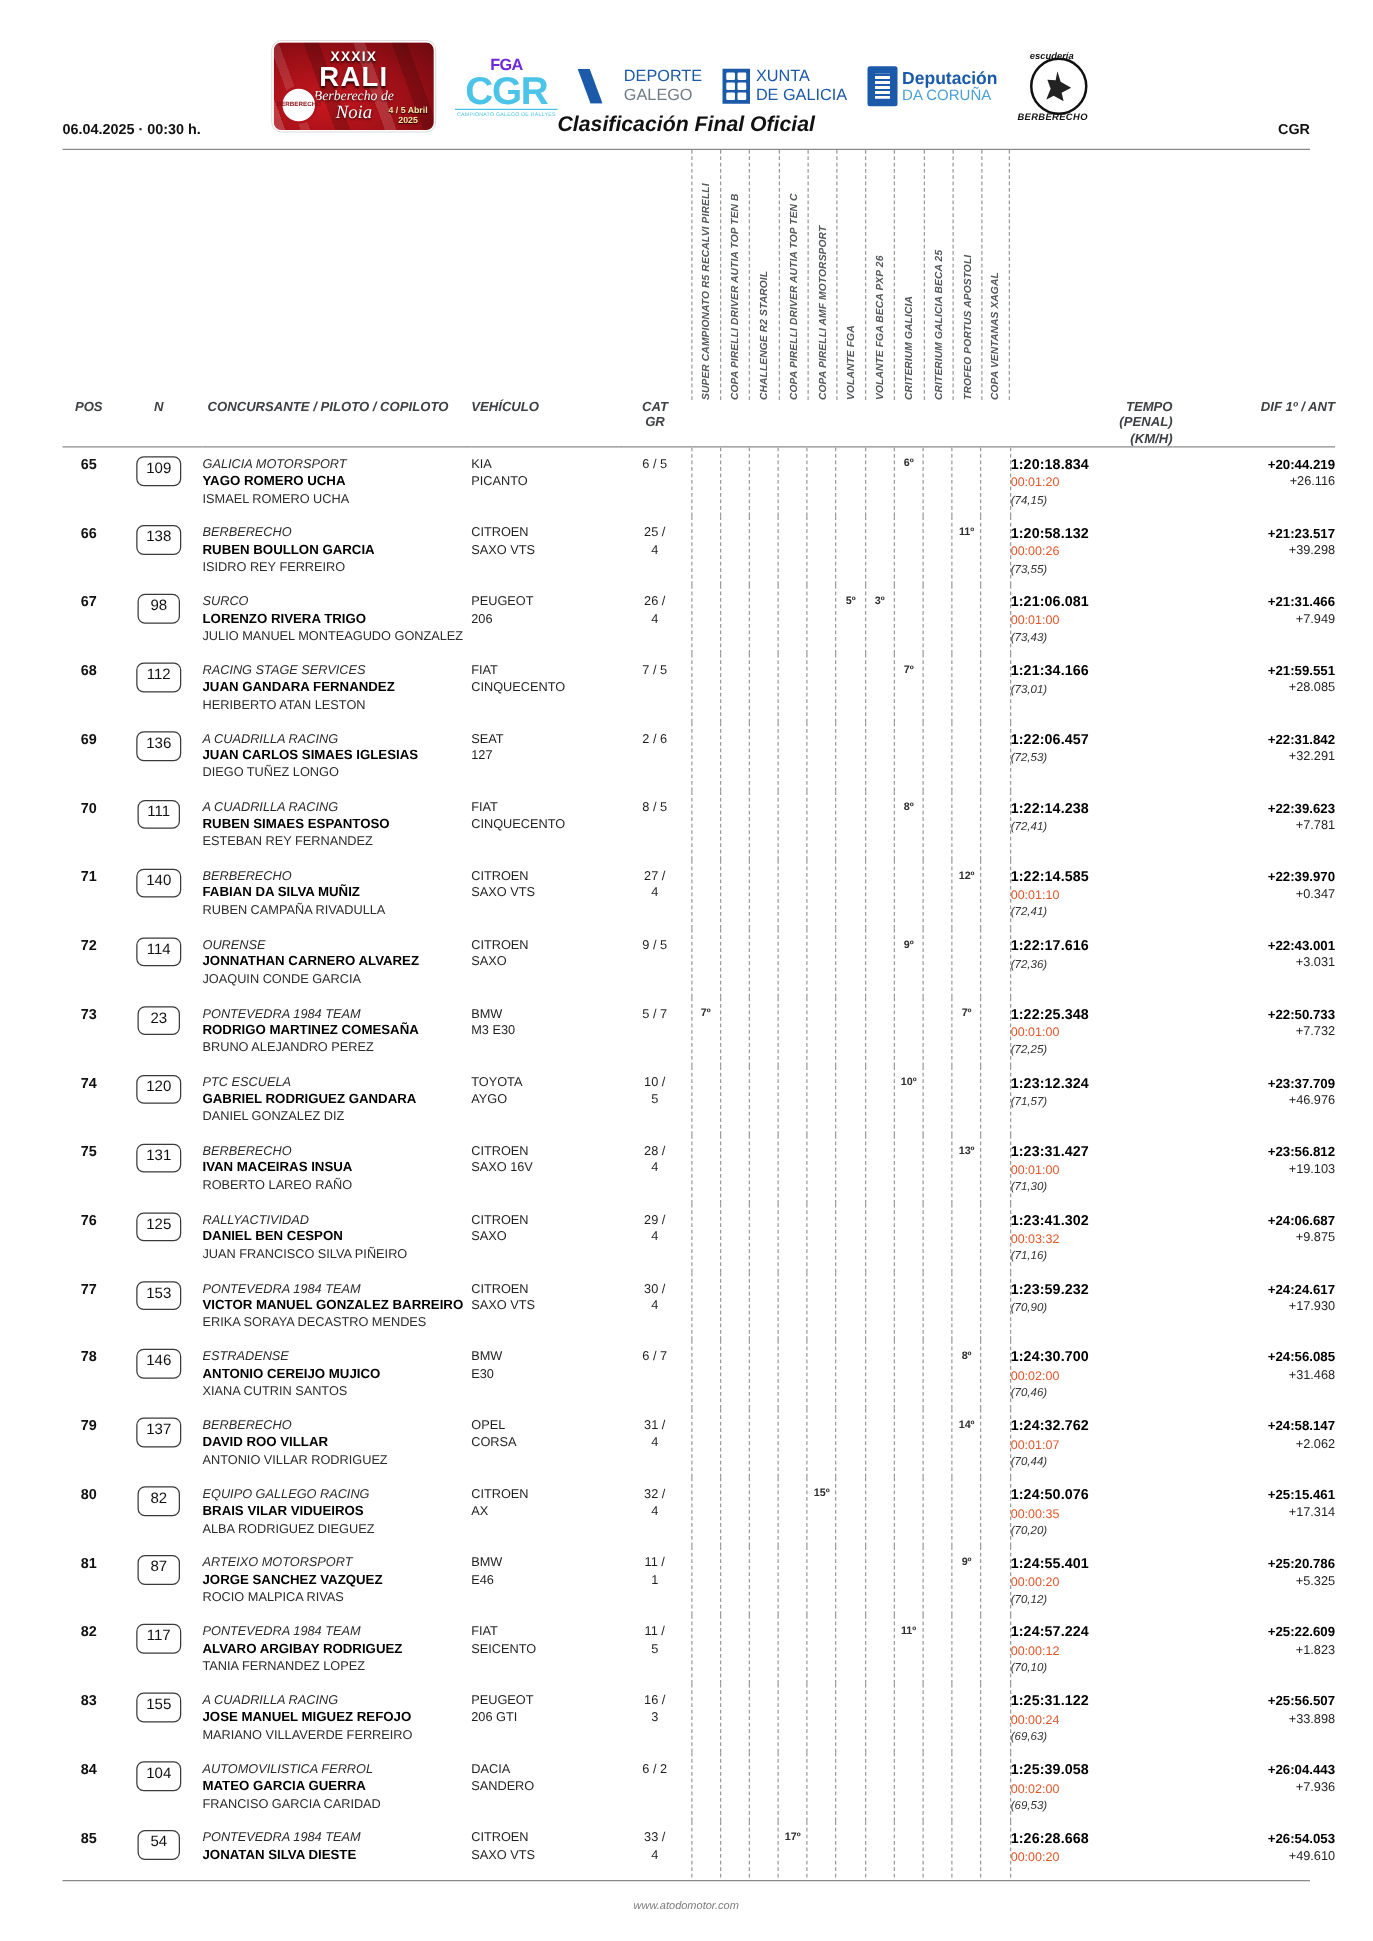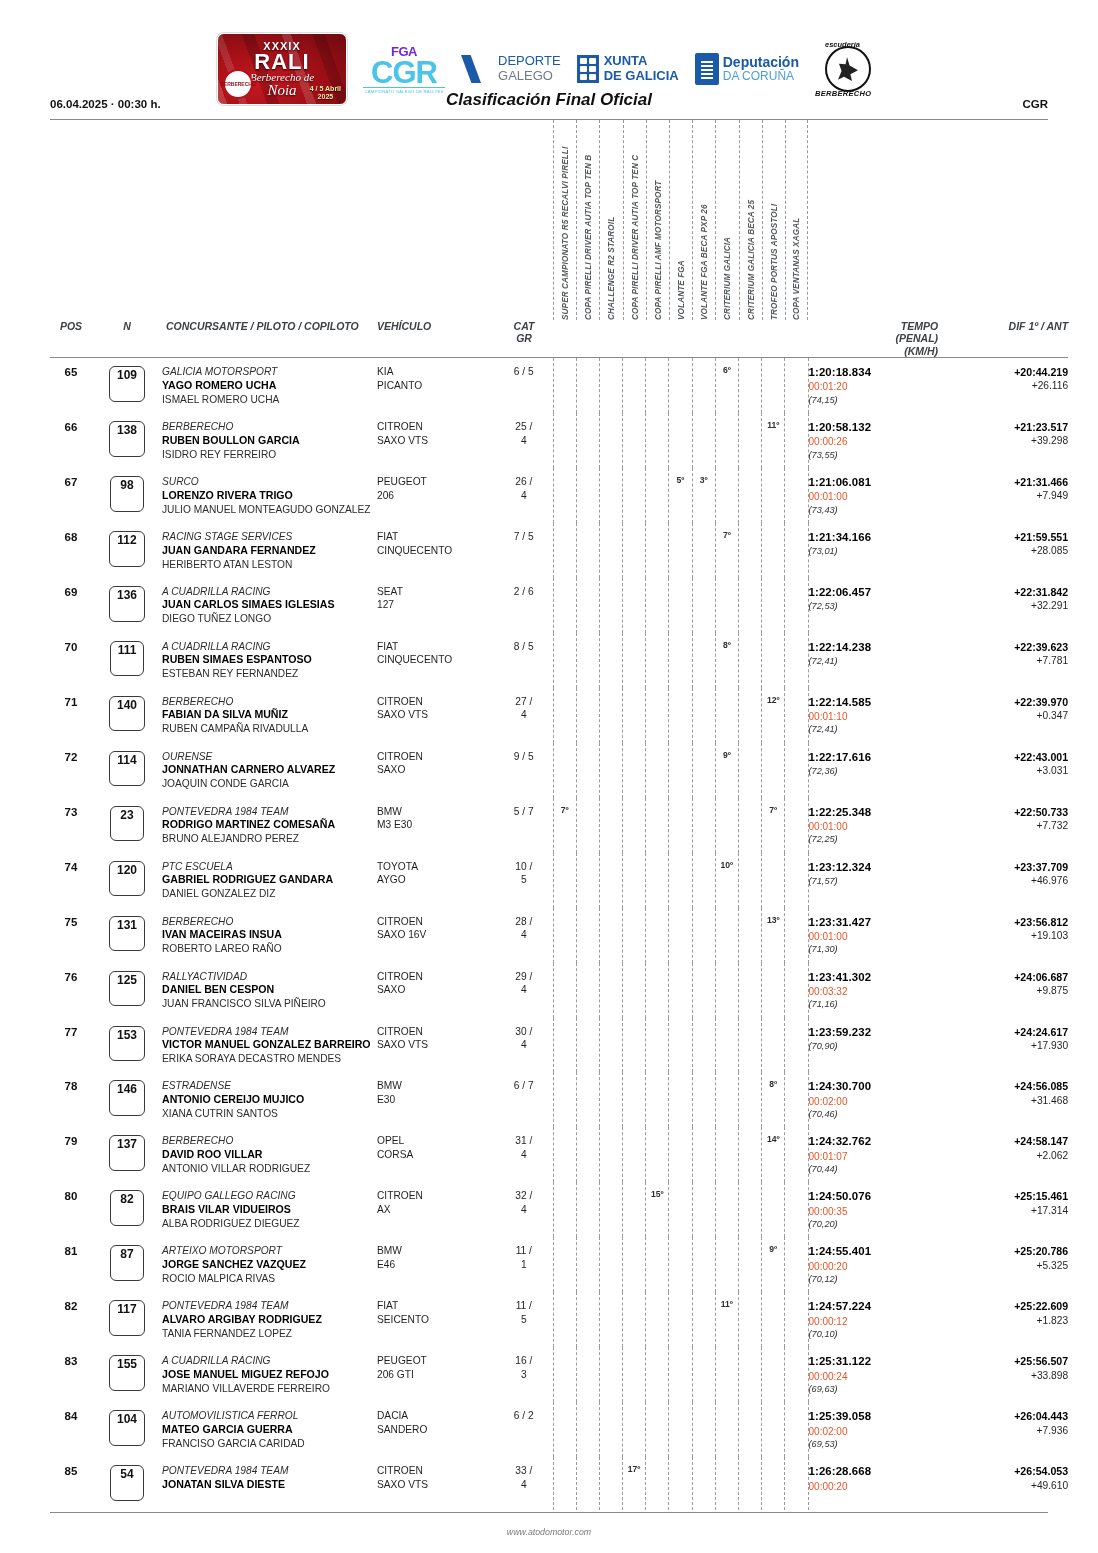--- a/index.html
+++ b/index.html
@@ -86,21 +86,21 @@
 
   .logo-deporte { display: flex; align-items: center; gap: 17px; flex: 0 0 auto; }
   .logo-deporte .dg-mark {
     width: 20px; height: 28px; background: #1b5aa8; flex: 0 0 auto;
     clip-path: polygon(0 0, 48% 0, 100% 100%, 52% 100%);
   }
   .logo-deporte .dg-txt { line-height: 1.12; color: #1b5aa8; }
   .logo-deporte .dg-1 { font-size: 13px; }
   .logo-deporte .dg-2 { font-size: 13px; color: #6f7b86; }
 
-  .logo-xunta { display: flex; align-items: center; gap: 5px; flex: 0 0 auto; font-weight: bold; }
+  .logo-xunta { display: flex; align-items: center; gap: 5px; flex: 0 0 auto; }
   .logo-xunta .xu-mark {
     width: 22px; height: 28px; background: #1b5aa8; flex: 0 0 auto;
     display: grid; grid-template-columns: 1fr 1fr; grid-template-rows: 1fr 1fr 1fr;
     gap: 2px; padding: 3px;
   }
   .logo-xunta .xu-mark i { background: #ffffff; border-radius: 1px; display: block; }
   .logo-xunta .xu-txt { line-height: 1.12; color: #1b5aa8; }
   .logo-xunta .xu-1 { font-size: 13px; }
   .logo-xunta .xu-2 { font-size: 13px; }
 
@@ -195,23 +195,23 @@
   
   tr.data-row td { padding-top: 7px; padding-bottom: 7px; }
   tr.data-row.last td { padding-bottom: 9px; }
 
   .cell-pos {
     font-size: 11.5px; font-weight: bold; text-align: center; color: #111;
     padding-top: 8px !important;
   }
   .cell-n { text-align: center; padding-top: 7px !important; }
   .num-badge {
-    display: inline-block; min-width: 34px; padding: 2px 7px 19px;
+    display: inline-block; min-width: 34px; padding: 2px 7px 7px;
     border: 1.1px solid #3a3a3a; border-radius: 6px;
-    font-size: 12px; font-weight: bold; color: #111; text-align: center;
+    font-size: 12px; font-weight: normal; color: #111; text-align: center;
     background: #fff; line-height: 1.05;
   }
   .cell-crew { padding-left: 4px; }
   .crew-team { font-size: 10.2px; font-style: italic; color: #2b2b2b; line-height: 1.32; }
   .crew-driver { font-size: 10.6px; font-weight: bold; color: #000; line-height: 1.32; }
   .crew-codriver { font-size: 10.2px; color: #2b2b2b; line-height: 1.32; }
 
   .cell-veh { font-size: 10.2px; color: #1f1f1f; line-height: 1.32; }
   .cell-cat { font-size: 10.2px; color: #1f1f1f; text-align: center; line-height: 1.32; }
 

